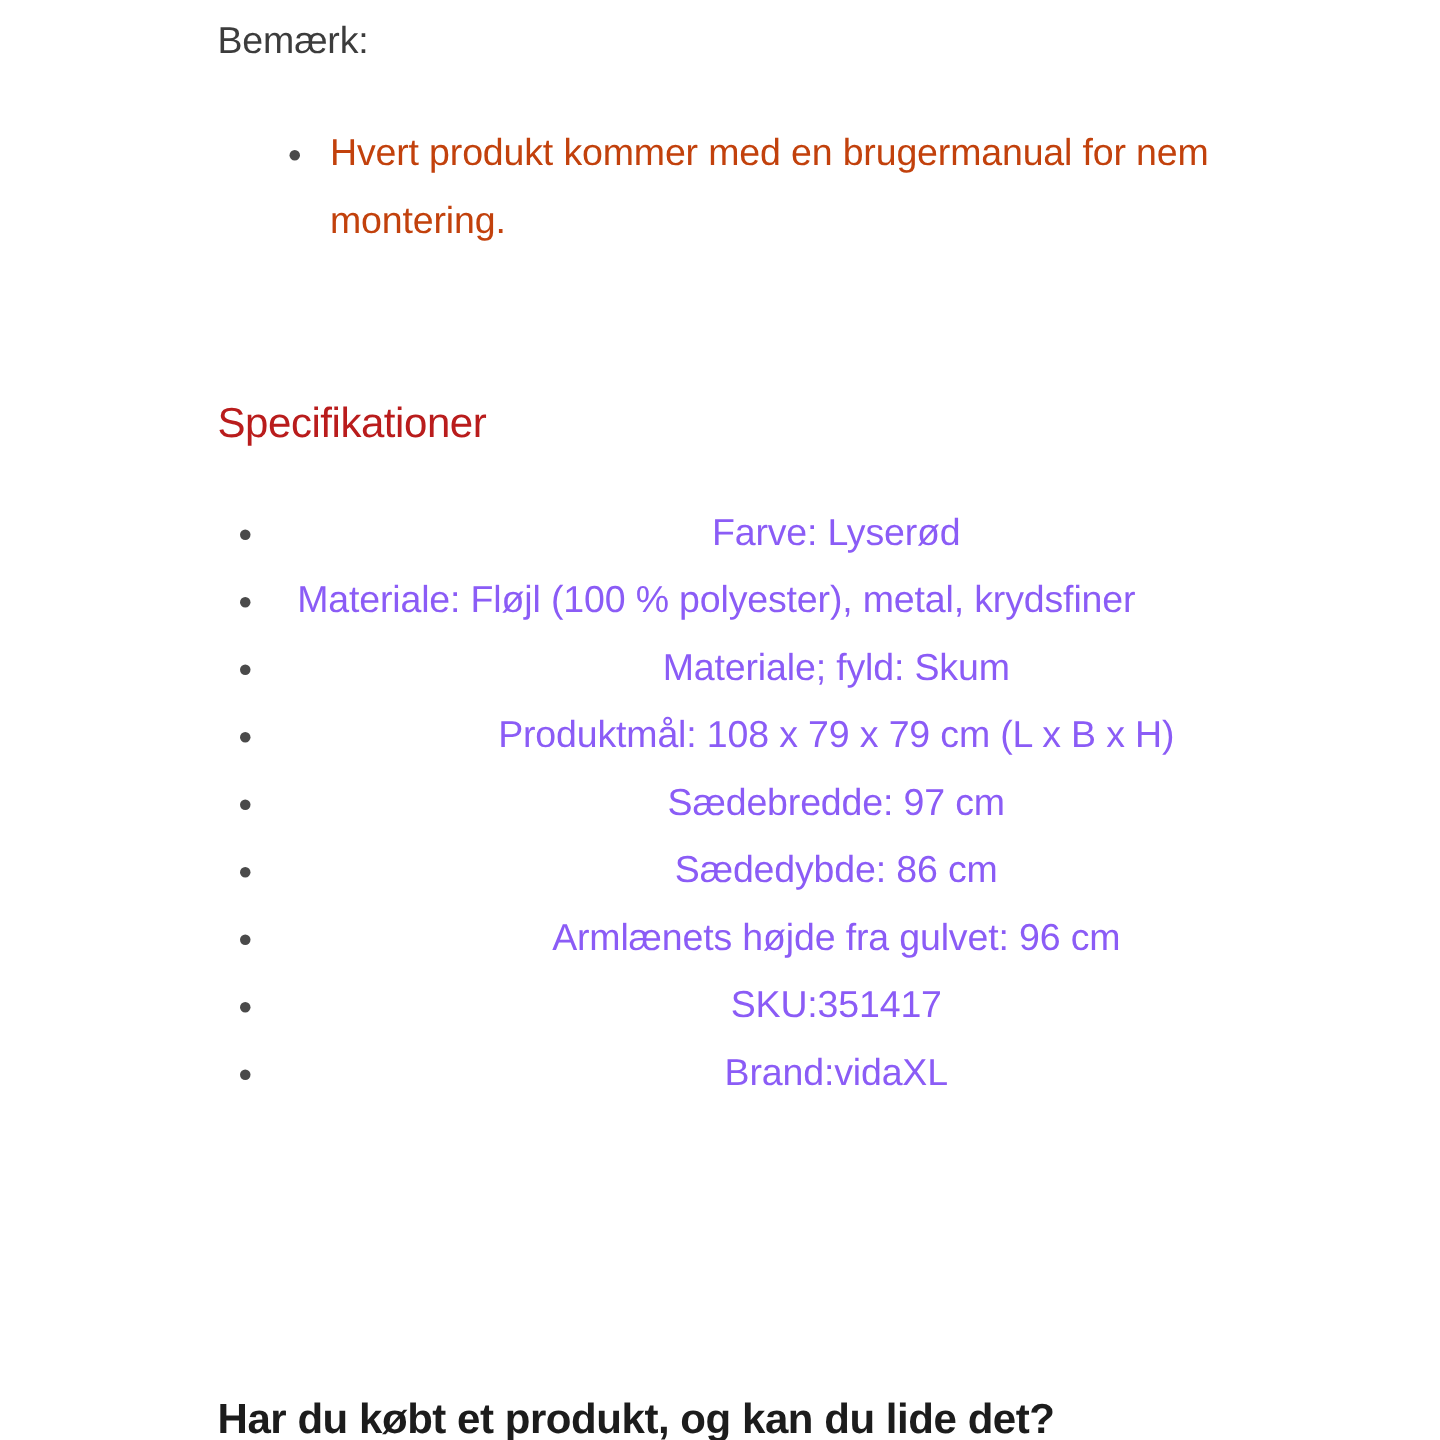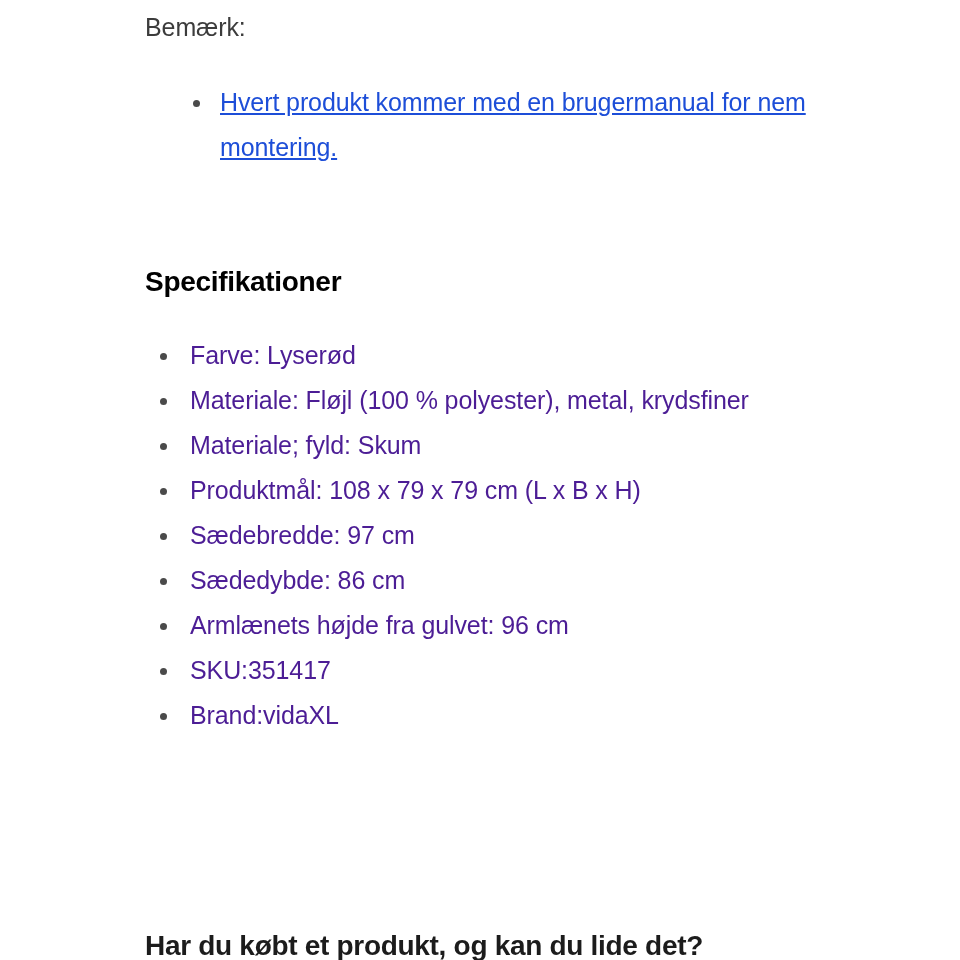--- a/index.html
+++ b/index.html
@@ -42,65 +42,65 @@
   .note-list {
     list-style: none;
     margin-top: 36px;
   }
 
   .note-list li {
     position: relative;
     padding-left: 75px;
     font-size: 25px;
     line-height: 45px;
-    color: #1d4ed8;
+    color: #c2410c;
     letter-spacing: -0.1px;
     max-width: 700px;
-    text-decoration: underline;
   }
 
   .note-list li::before {
     content: "";
     position: absolute;
     left: 48px;
     top: 20px;
     width: 7px;
     height: 7px;
     border-radius: 50%;
     background: #4a4a4a;
   }
 
   
   .spec-heading {
     position: absolute;
     left: 145px;
     top: 264px;
     font-size: 28px;
     line-height: 36px;
-    font-weight: bold;
-    color: #000000;
+    font-weight: normal;
+    color: #b91c1c;
     letter-spacing: -0.3px;
   }
 
   
   .spec-list {
     position: absolute;
     left: 145px;
     top: 333px;
     width: 780px;
     list-style: none;
   }
 
   .spec-list li {
     position: relative;
     padding-left: 45px;
     font-size: 25px;
     line-height: 45px;
-    color: #4c1d95;
+    color: #8b5cf6;
     letter-spacing: -0.1px;
+    text-align: center;
   }
 
   .spec-list li::before {
     content: "";
     position: absolute;
     left: 15px;
     top: 20px;
     width: 7px;
     height: 7px;
     border-radius: 50%;

